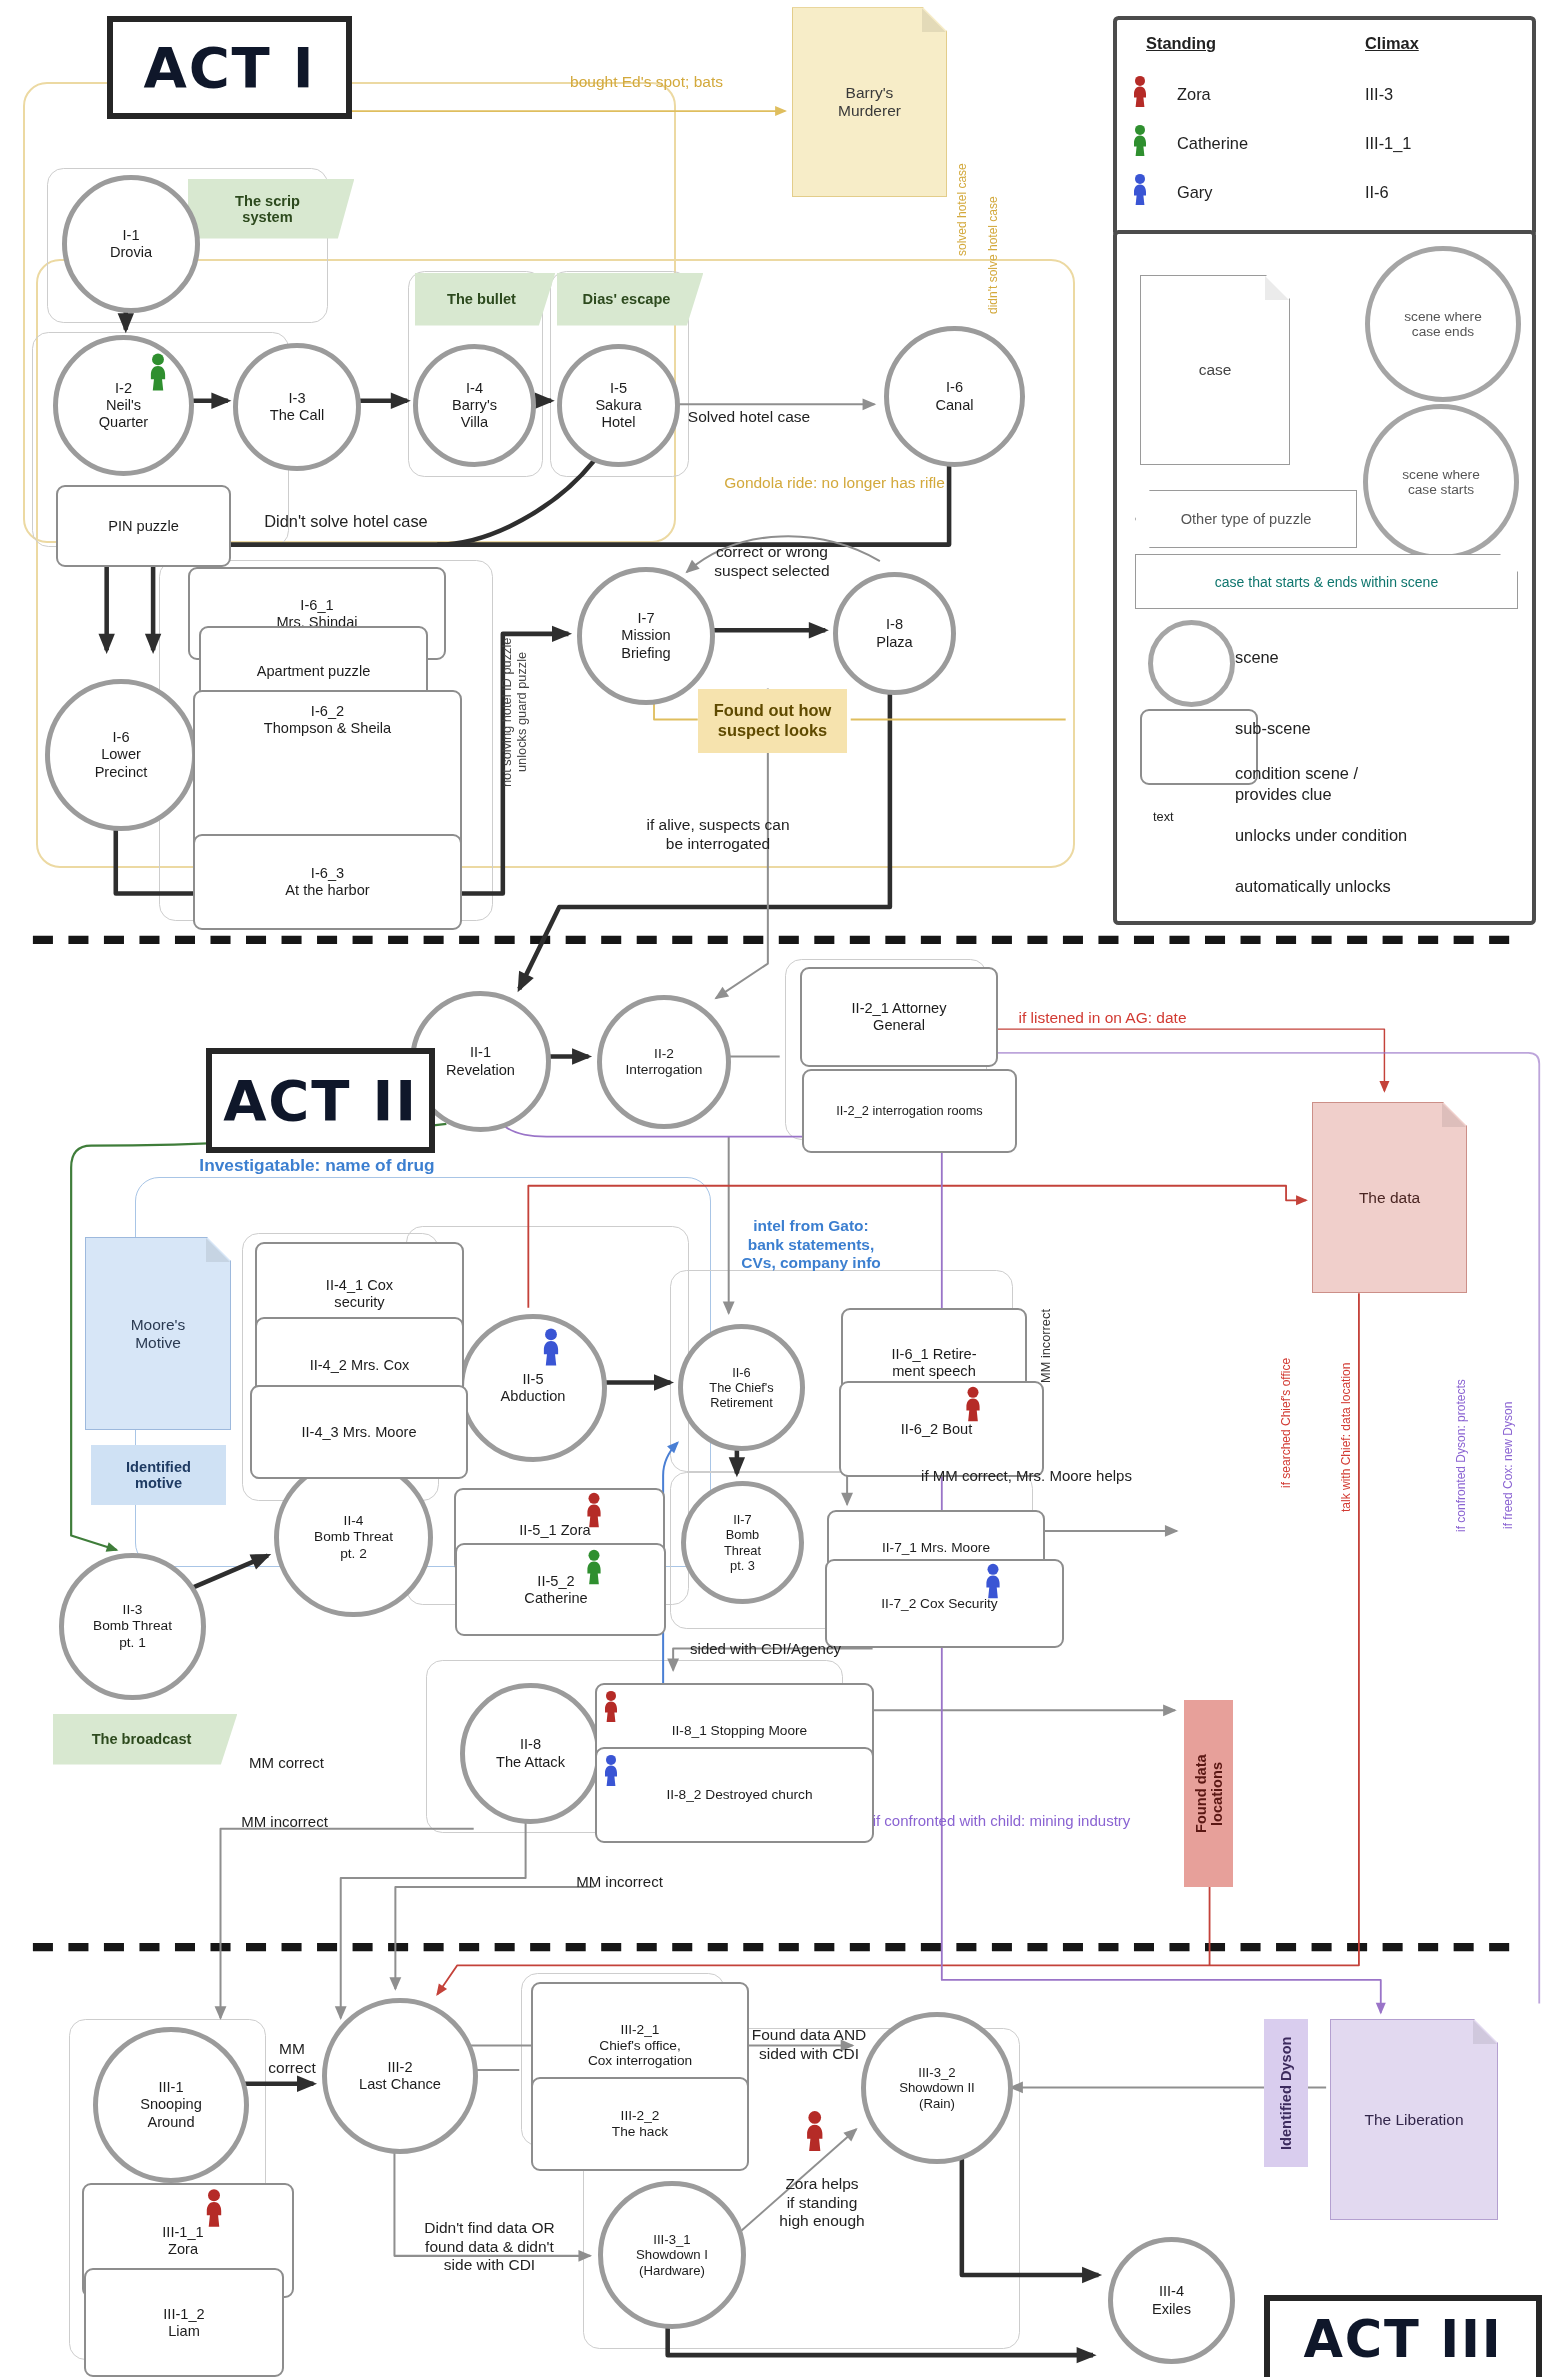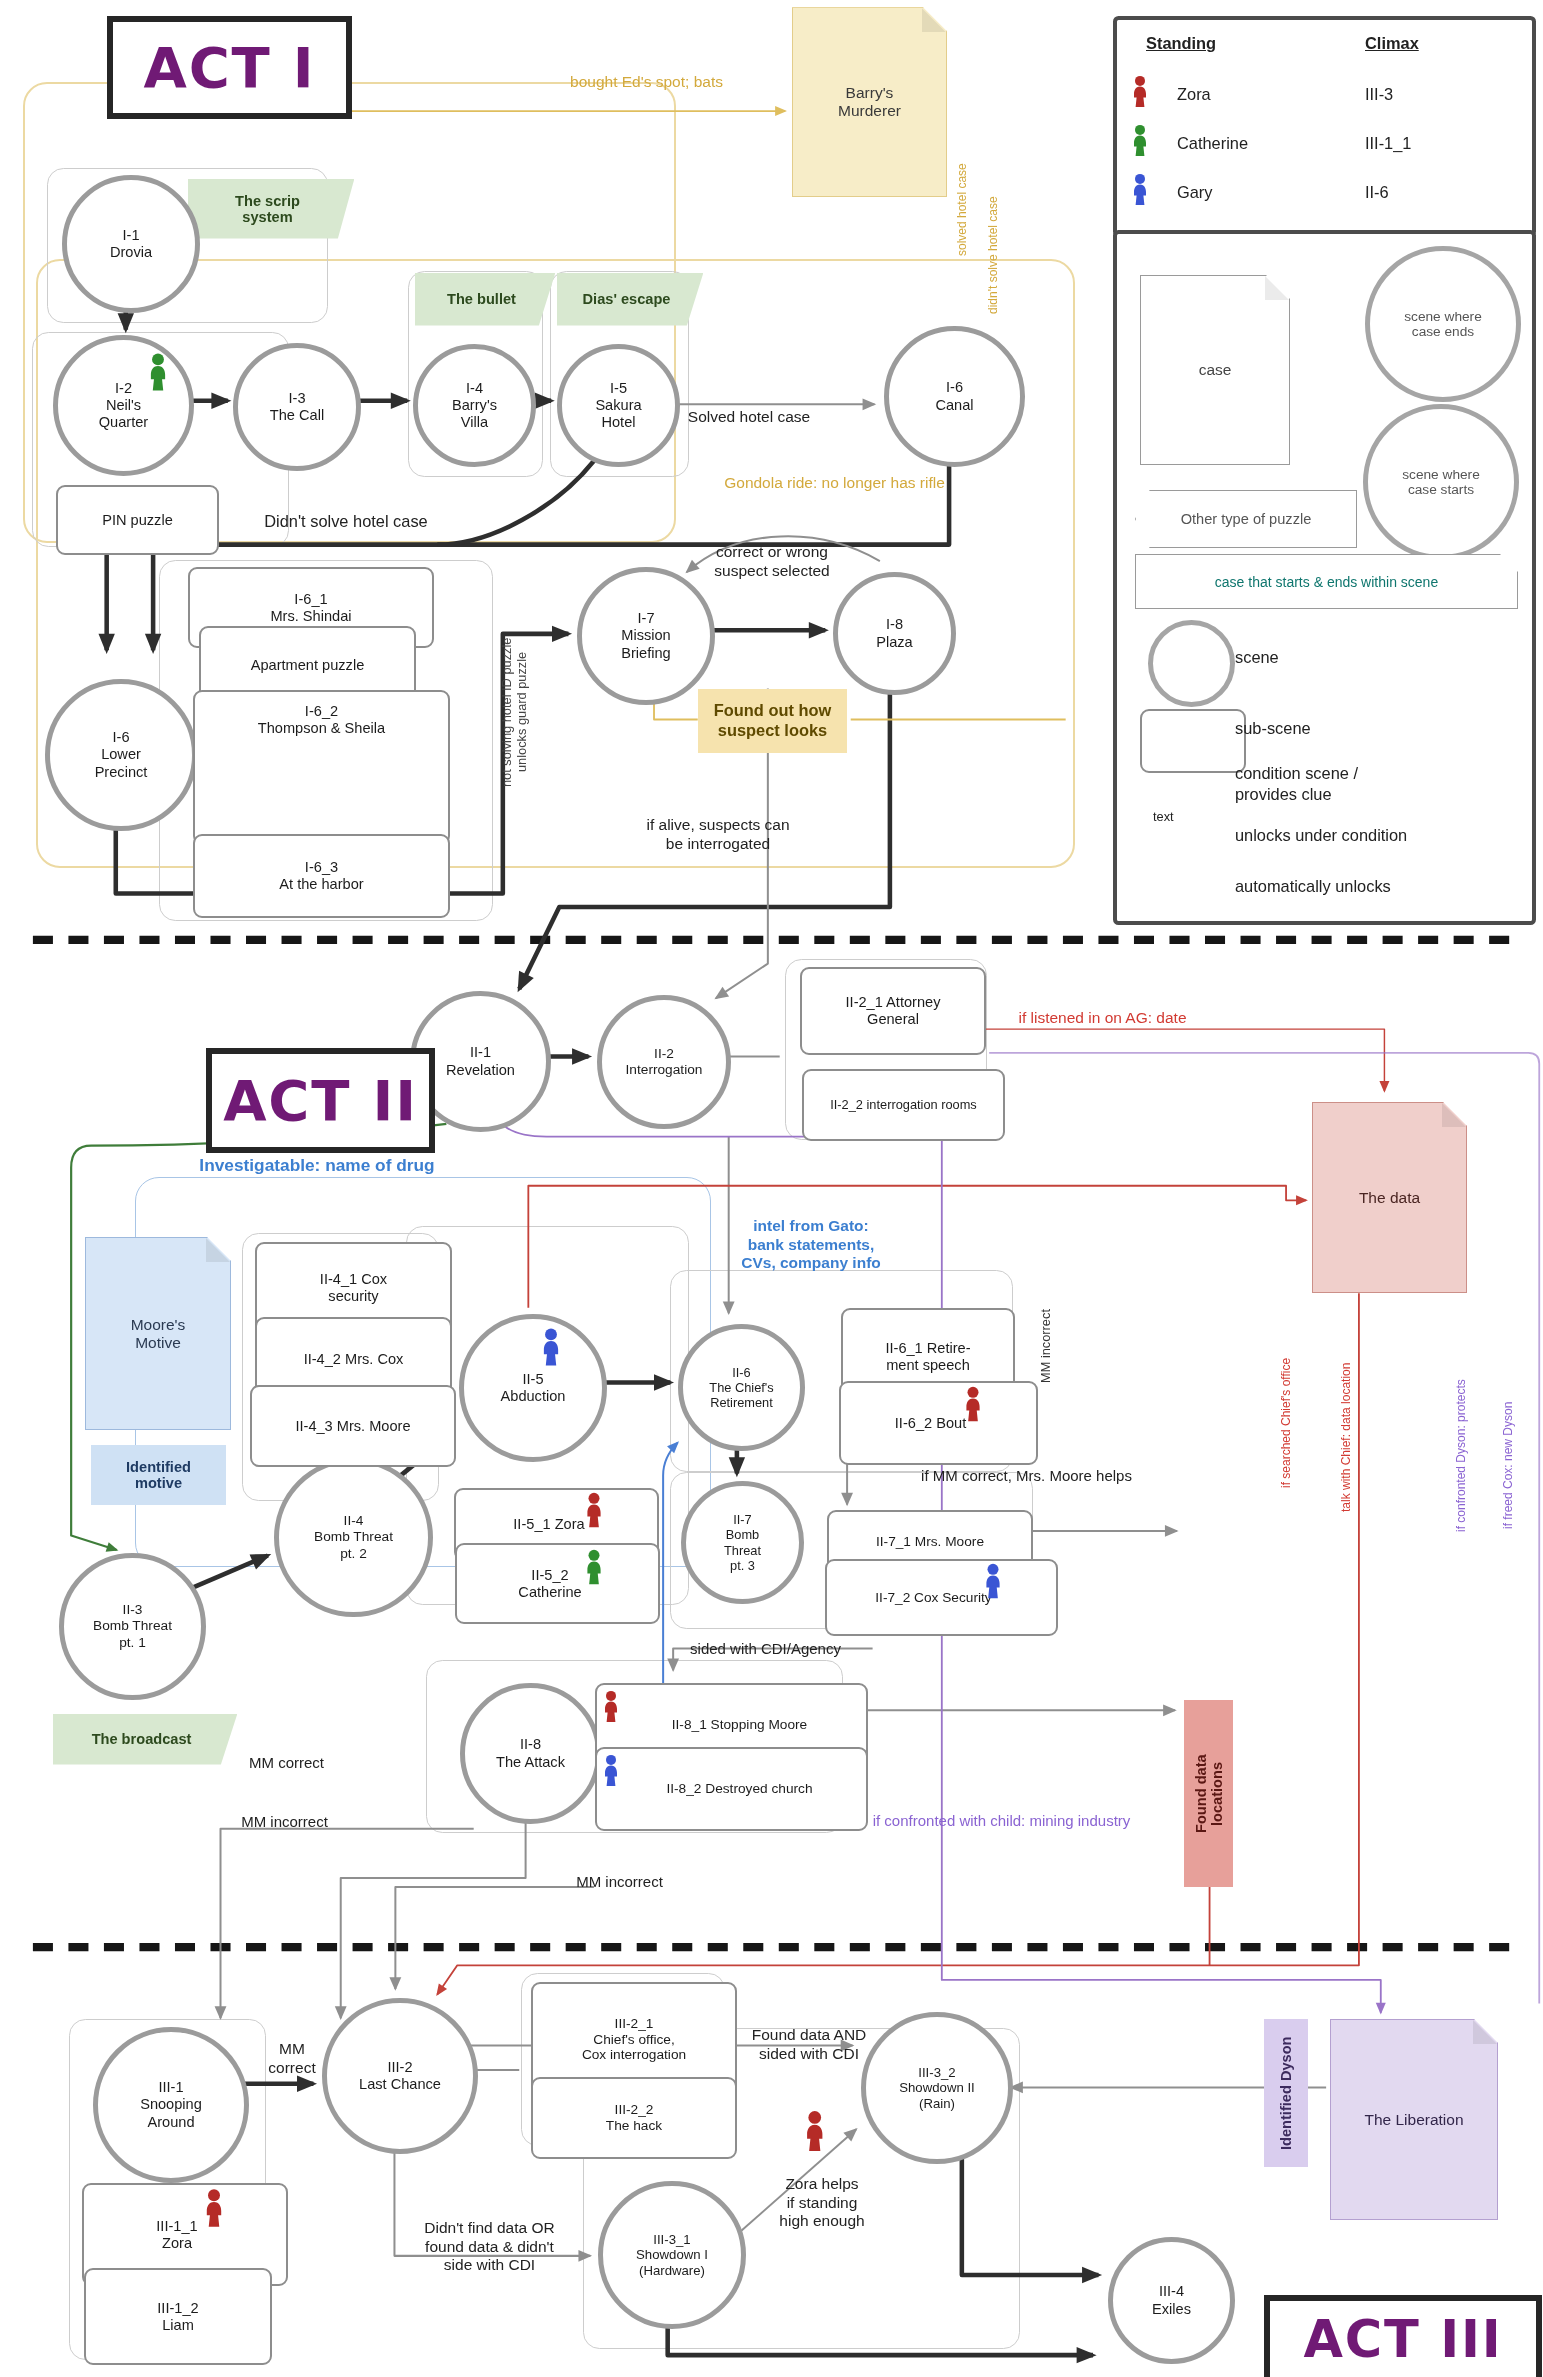--- a/index.html
+++ b/index.html
@@ -7,21 +7,21 @@
          font-family:"Liberation Sans",sans-serif;color:#1c1c1c}
   svg.wires{position:absolute;left:0;top:0;z-index:2}
   .cluster{position:absolute;border:1.8px solid #cdcdcd;border-radius:16.4px;z-index:1}
   .cluster.yl{border-color:#ecd9a2;border-width:2.3px;border-radius:24px}
   .cluster.bl{border-color:#a8c5e6;border-radius:24px}
   .circle{position:absolute;border:5.5px solid #9b9b9b;border-radius:50%;background:#fff;
           display:flex;align-items:center;justify-content:center;text-align:center;
           font-size:14.6px;line-height:1.18;white-space:pre-line;z-index:3}
   .sub{position:absolute;border:2.3px solid #8d8d8d;border-radius:9px;background:#fff;
        display:flex;align-items:center;justify-content:center;text-align:center;
-       font-size:14.6px;line-height:1.15;white-space:pre-line;z-index:3;padding:11px}
+       font-size:14.6px;line-height:1.15;white-space:pre-line;z-index:3;padding:17px}
   .doc{position:absolute;display:flex;align-items:center;justify-content:center;text-align:center;
        white-space:pre-line;font-size:15.5px;z-index:3;border:1.8px solid;
        clip-path:polygon(0 0,calc(100% - 24px) 0,100% 24px,100% 100%,0 100%)}
   .doc::after{content:"";position:absolute;top:0;right:0;width:24px;height:24px;
        background:rgba(0,0,0,.08);clip-path:polygon(0 0,100% 100%,0 100%)}
   .doc.yl{background:#f7edc8;border-color:#e3cd8a;color:#3a3a3a}
   .doc.blu{background:#d7e6f7;border-color:#9db9dd;color:#2a3a52}
   .doc.red{background:#f0cfcb;border-color:#cc8f88;color:#4a2522}
   .doc.pur{background:#e2d9f0;border-color:#b4a0d0;color:#32264a}
   .doc.gry{background:#fff;border-color:#9a9a9a;color:#444}
@@ -30,21 +30,21 @@
         clip-path:polygon(0 0,100% 0,calc(100% - 16.4px) 100%,0 100%);padding:1.8px 12.8px 1.8px 5.5px}
   .badge{position:absolute;display:flex;align-items:center;justify-content:center;text-align:center;
          white-space:pre-line;font-weight:bold;z-index:3;font-size:14.6px}
   .badge.blue{background:#cfe1f4;color:#1f3b63}
   .badge.red{background:#e7a09a;color:#5a1713}
   .badge.purple{background:#d9cdee;color:#3d2b5e}
   .lbl{position:absolute;font-size:16.4px;color:#222;text-align:center;white-space:pre-line;z-index:4;line-height:1.2}
   .c-y{color:#d3a93c}.c-r{color:#d23a32}.c-b{color:#3c7fd0}.c-p{color:#8a63d2}
   .vtext{writing-mode:vertical-rl;transform:rotate(180deg)}
   .act{position:absolute;border:6.4px solid #262626;background:#fff;display:flex;align-items:center;justify-content:center;
-       font-weight:800;font-size:56px;letter-spacing:1.8px;color:#701a75;z-index:5;font-family:"DejaVu Sans",sans-serif}
+       font-weight:800;font-size:56px;letter-spacing:1.8px;color:#0f172a;z-index:5;font-family:"DejaVu Sans",sans-serif}
   .person{position:absolute;z-index:4}
   .person svg{display:block;width:100%;height:100%}
   .legendbox{position:absolute;border:4.6px solid #4c4c4c;border-radius:5.5px;background:#fff;z-index:2}
   .ltext{position:absolute;font-size:16.4px;color:#222;z-index:3;white-space:pre-line;line-height:1.25}
   .hdr{font-weight:bold;text-decoration:underline}
   .lcircle{position:absolute;border:5.5px solid #a5a5a5;border-radius:50%;background:#fff;display:flex;
            align-items:center;justify-content:center;text-align:center;font-size:13.7px;color:#555;
            white-space:pre-line;z-index:3}
   .ribbon{position:absolute;border:1.8px solid #9a9a9a;background:#fff;display:flex;align-items:center;justify-content:center;
           font-size:14.6px;color:#555;z-index:3;clip-path:polygon(14.6px 0,100% 0,100% 100%,14.6px 100%,0 50%)}

